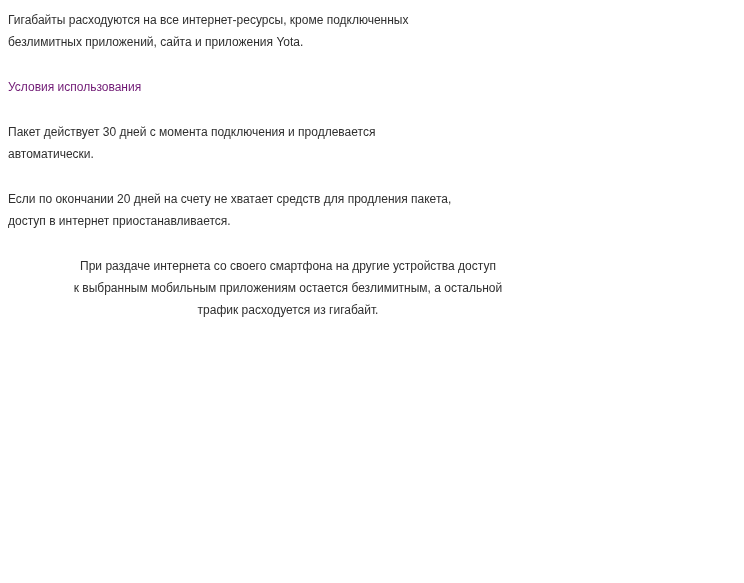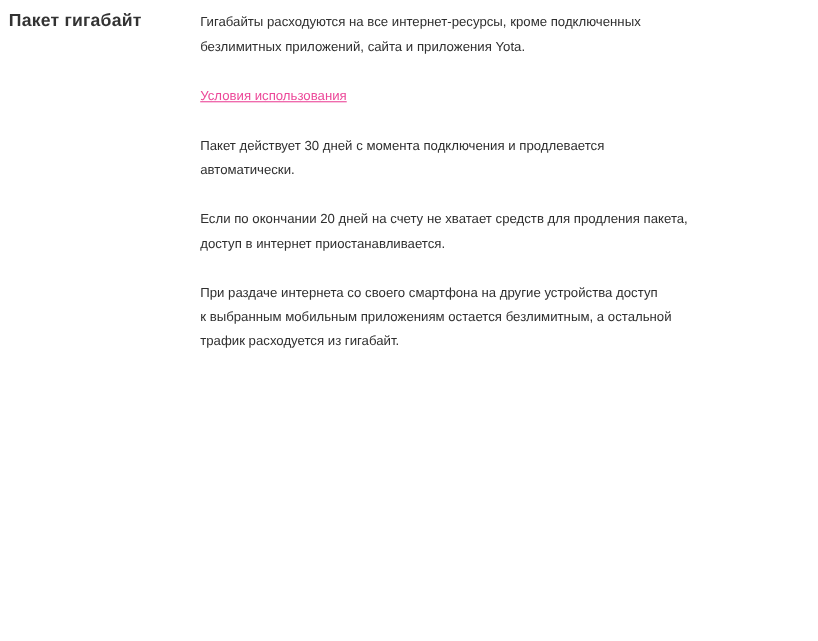--- a/index.html
+++ b/index.html
@@ -33,34 +33,31 @@
     width: 560px;
     font-size: 12px;
     line-height: 22px;
     color: #2f2f2f;
   }
   .text-col p {
     margin: 0 0 23px 0;
     white-space: pre-line;
   }
   .text-col p.muted {
-    color: #ec4899;
-    text-decoration: underline;
+    color: #701a75;
   }
   .text-col p:last-child {
     margin-bottom: 0;
+    text-align: center;
   }
 </style>
 </head>
 <body>
 
 <div class="section">
-  <div class="label-col">
-    <div class="row-label">Пакет гигабайт</div>
-  </div>
   <div class="text-col">
     <p>Гигабайты расходуются на все интернет-ресурсы, кроме подключенных
 безлимитных приложений, сайта и приложения Yota.</p>
     <p class="muted">Условия использования</p>
     <p>Пакет действует 30 дней с момента подключения и продлевается
 автоматически.</p>
     <p>Если по окончании 20 дней на счету не хватает средств для продления пакета,
 доступ в интернет приостанавливается.</p>
     <p>При раздаче интернета со своего смартфона на другие устройства доступ
 к выбранным мобильным приложениям остается безлимитным, а остальной

